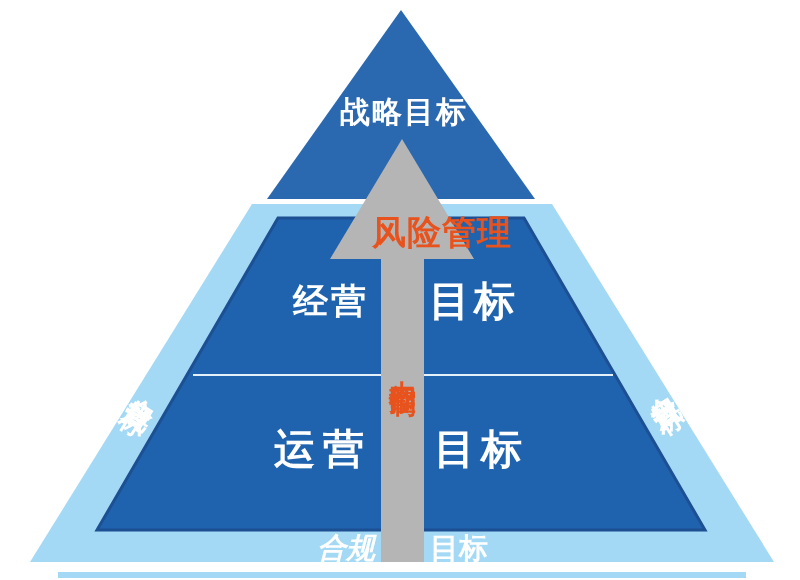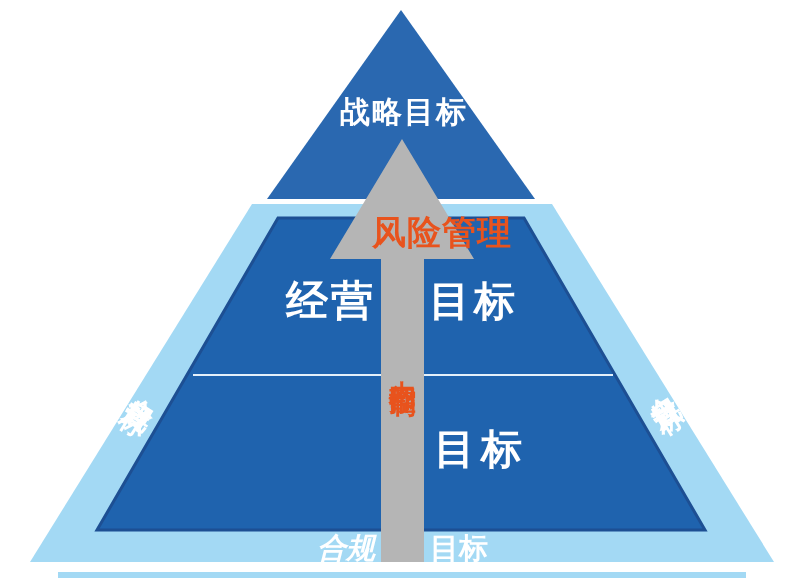--- a/index.html
+++ b/index.html
@@ -35,25 +35,26 @@
 
     <rect x="58" y="572" width="688" height="6" fill="#a3d9f4"></rect>
 
     <polygon points="402,139 330,259 381,259 381,562 424,562 424,259 474,259" fill="#b5b5b5"></polygon>
   </svg>
 
   <div class="txt" style="left:404px; top:112px; font-size:30px; letter-spacing:2px;">战略目标</div>
 
   <div class="txt accent" style="left:403px; top:232px; font-size:34px; letter-spacing:1px;margin-left:39px;">风险管理</div>
 
-  <div class="txt" style="left:331px; top:301px; font-size:42px; letter-spacing:3px;">经营</div>
+  <div class="txt" style="left:331px; top:301px; font-size:35px; letter-spacing:3px;">经营</div>
   <div class="txt" style="left:474px; top:301px; font-size:41px; letter-spacing:4px;">目标</div>
 
   <div class="txt accent vert" style="left:403px; top:365px; font-size:27px; letter-spacing:3px;">内部控制</div>
 
+  <div class="txt" style="left:323px; top:449px; font-size:41px; letter-spacing:8px;">运营</div>
   <div class="txt" style="left:481px; top:449px; font-size:41px; letter-spacing:6px;">目标</div>
 
   <div class="txt" style="left:346px; top:548px; font-size:29px;font-style:italic;">合规</div>
   <div class="txt" style="left:459px; top:548px; font-size:29px;">目标</div>
 
   <div class="txt vert tilt-left" style="left:155px; top:388px; font-size:28px; letter-spacing:4px;">合规目标</div>
   <div class="txt vert tilt-right" style="left:648px; top:386px; font-size:28px; letter-spacing:4px;">合规目标</div>
 
 </div>
 

